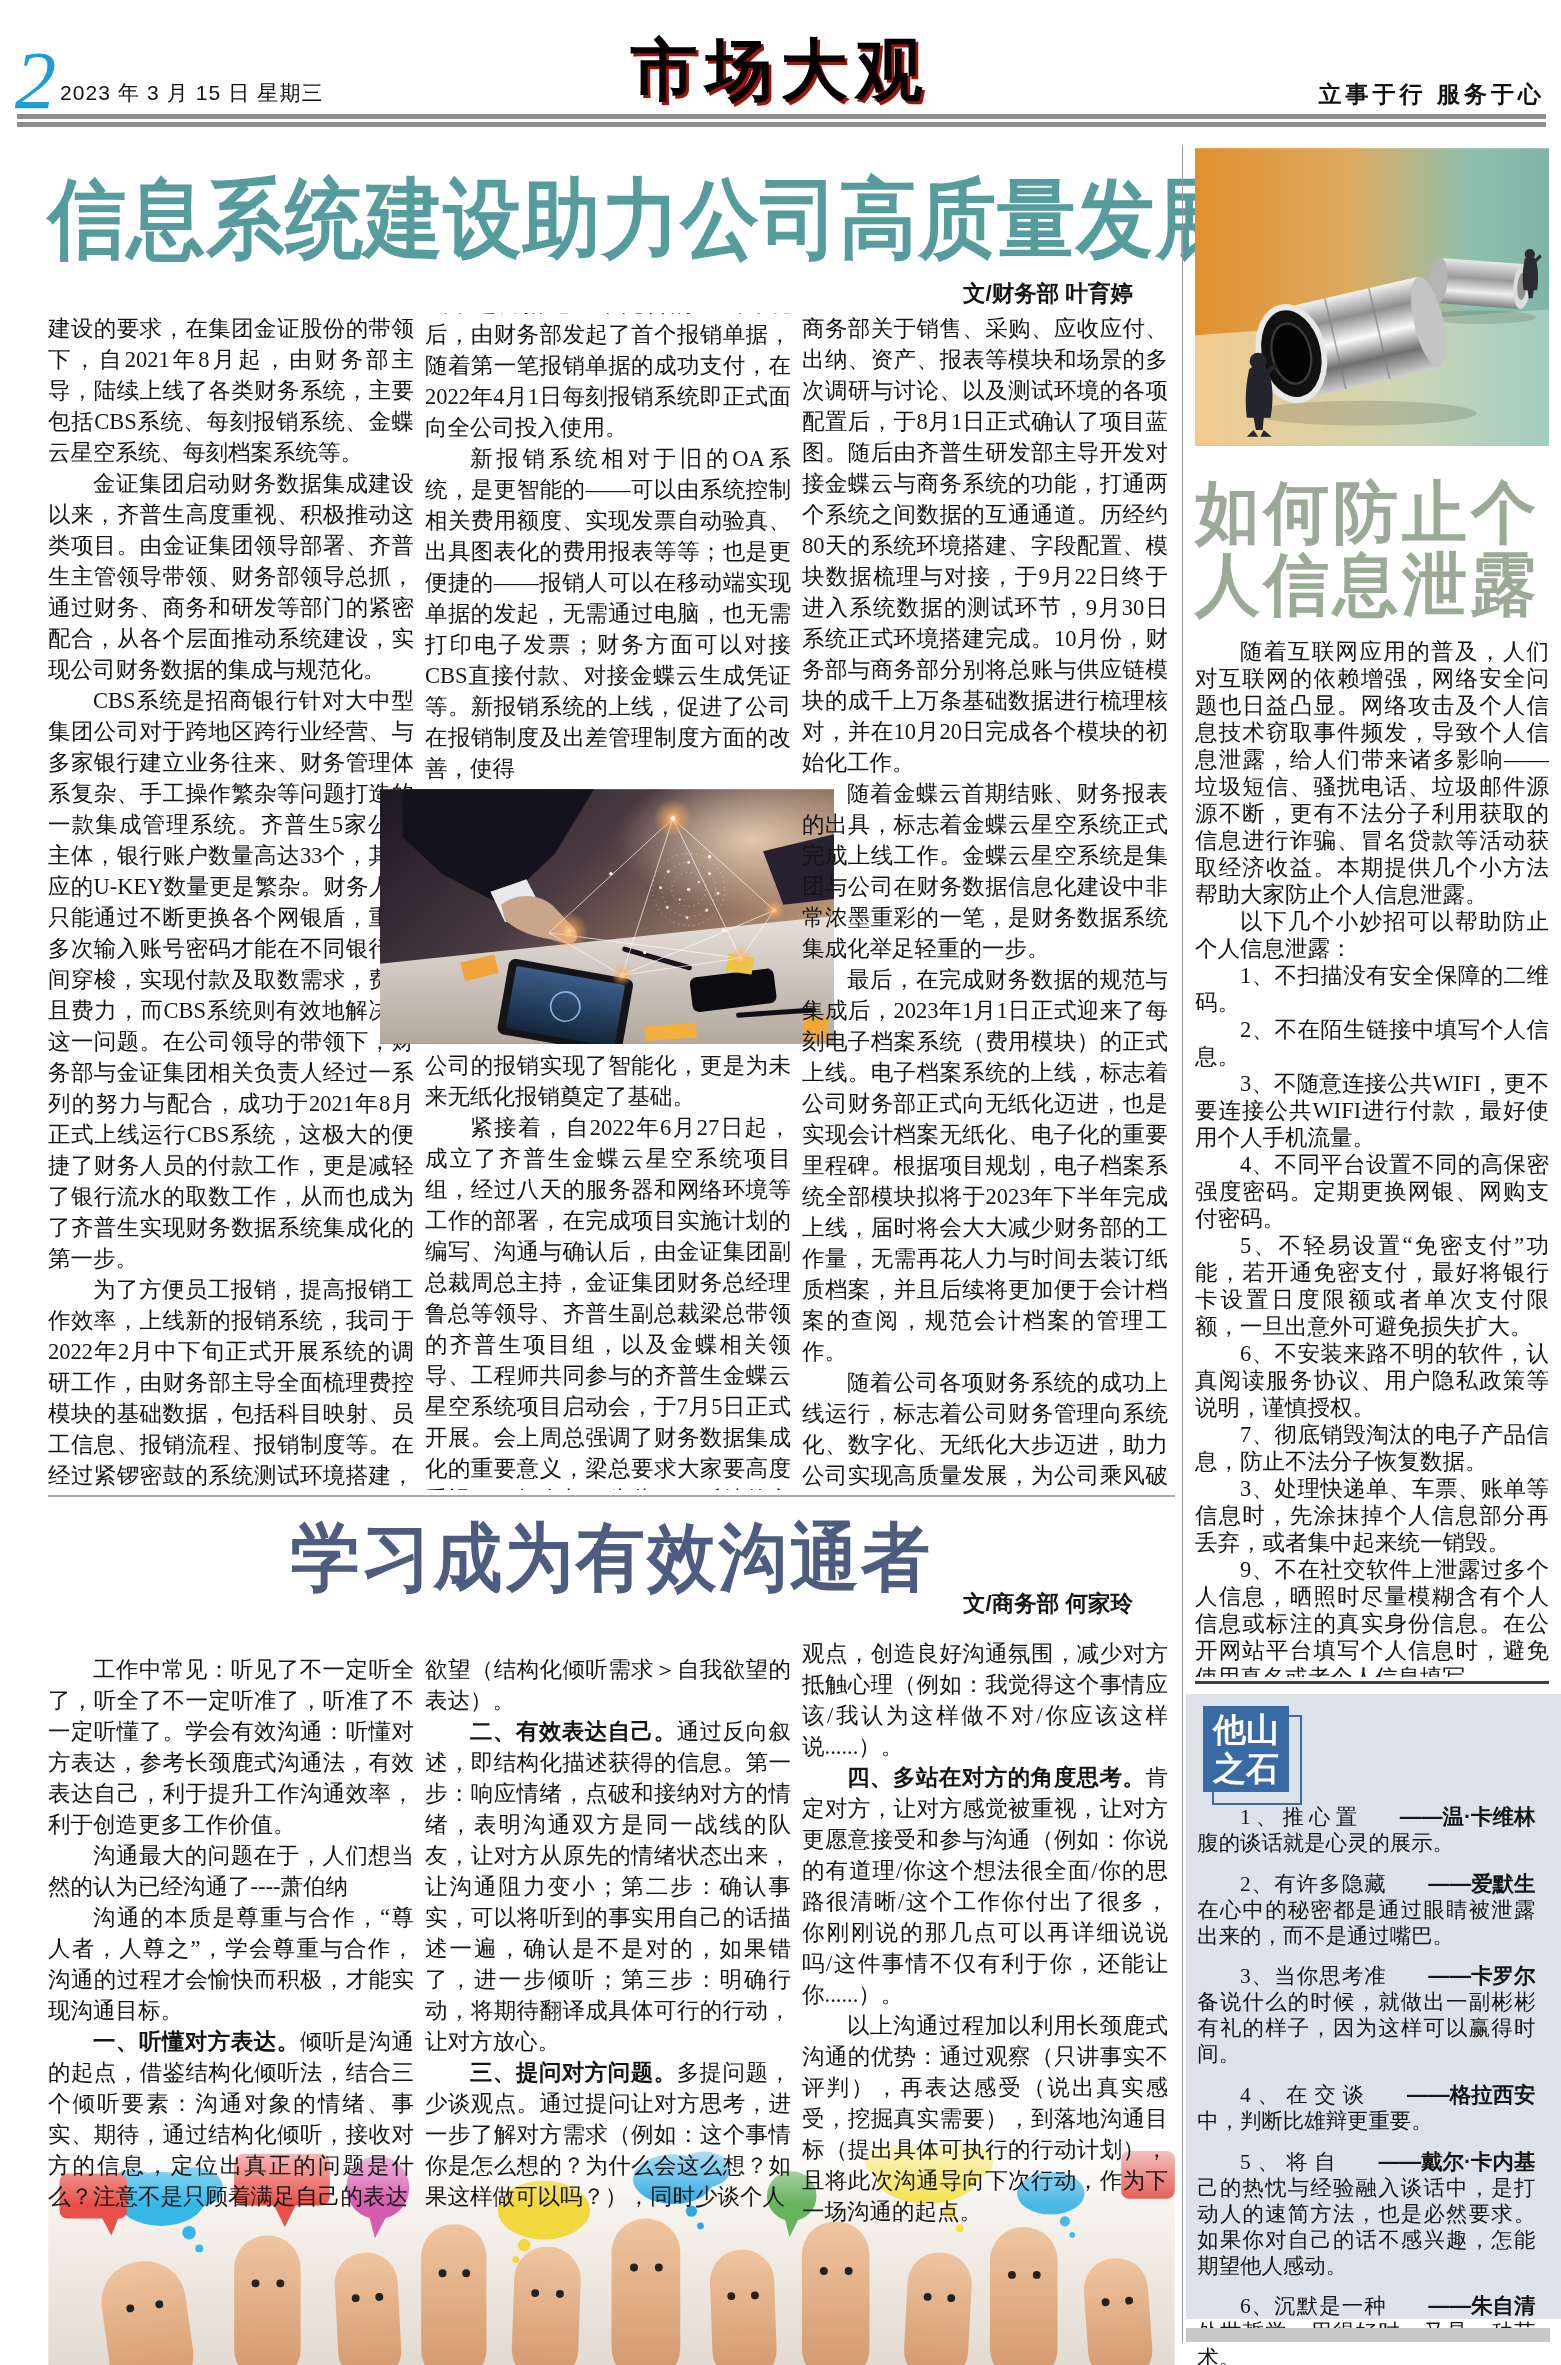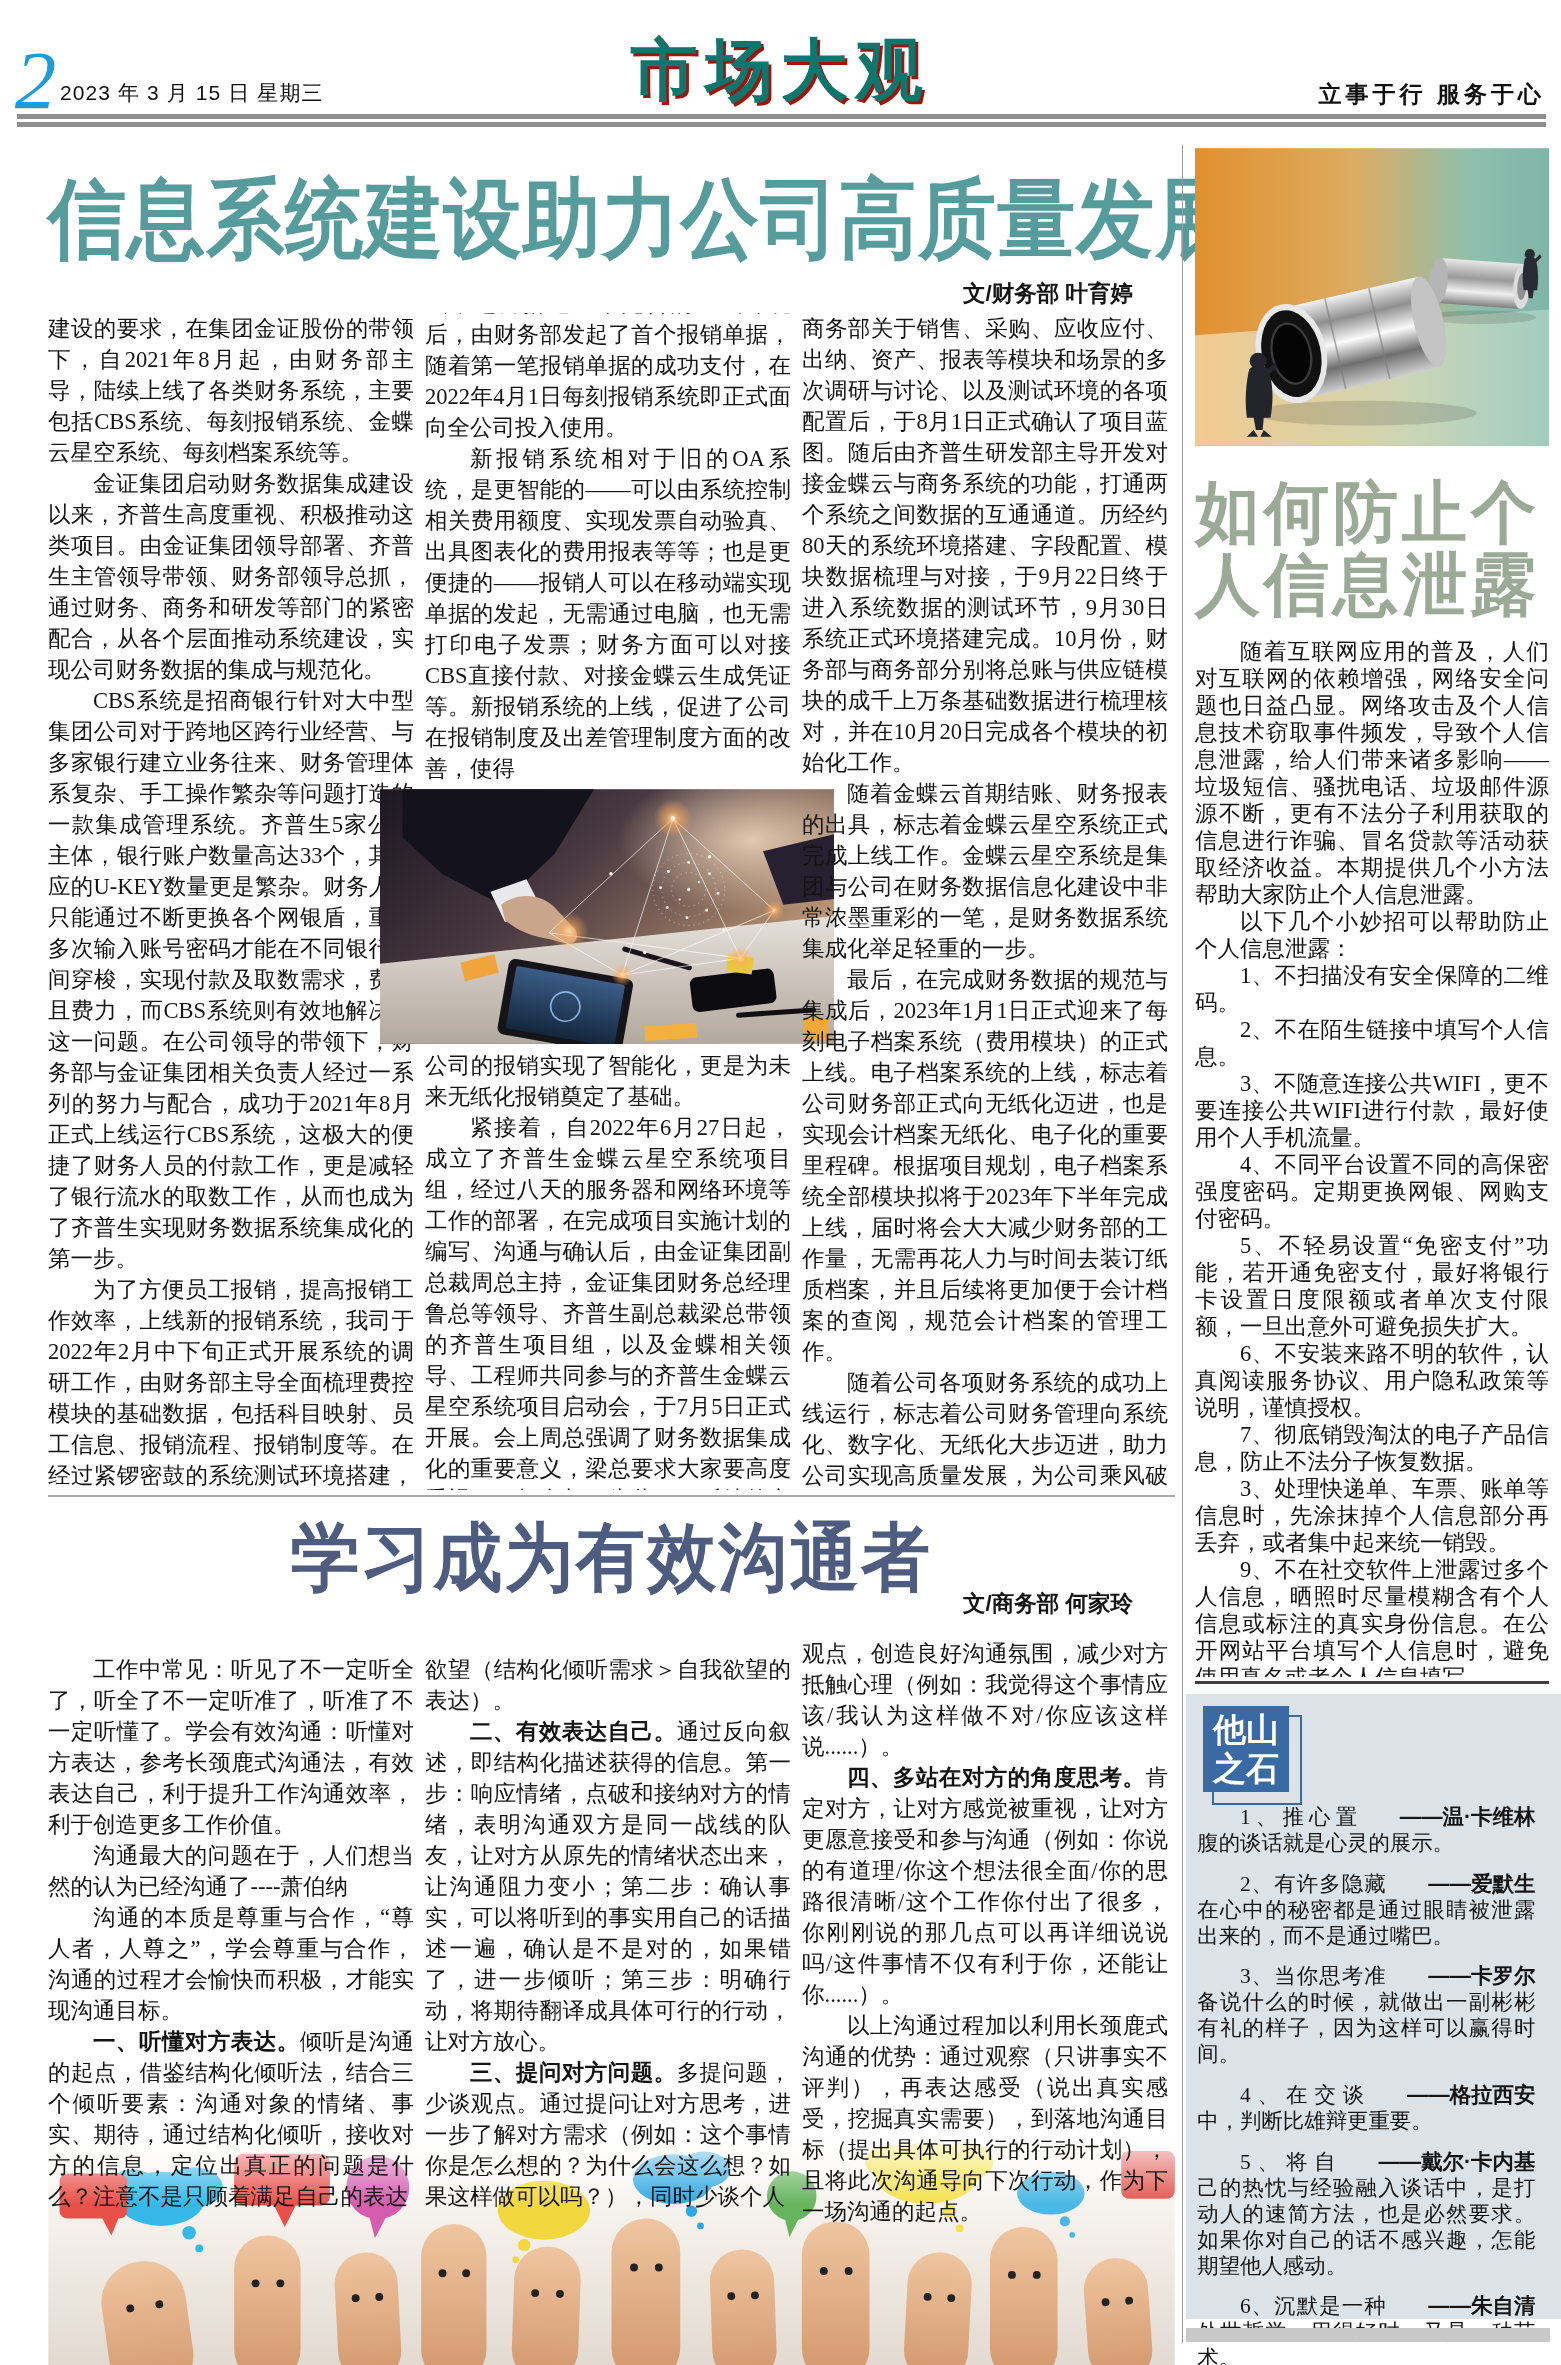--- a/index.html
+++ b/index.html
@@ -7,21 +7,21 @@
     width:1561px;height:2366px;position:relative;background:#ffffff;
     font-family:"Liberation Serif","DejaVu Serif",serif;color:#141414;
     overflow:hidden;
   }
   .abs{position:absolute;}
   
   .page-num{left:14.7px;top:39px;font-size:83px;line-height:1;font-style:italic;
     color:#1f9cd8;font-family:"Liberation Serif",serif;}
   .hdr-date{left:60px;top:79px;font-size:21px;font-family:"Liberation Sans",sans-serif;color:#101010;letter-spacing:1.1px;}
   .masthead{left:0;top:25px;width:1561px;text-align:center;font-size:67px;font-weight:bold;
-    color:#0f766e;letter-spacing:8px;text-shadow:2.8px 3.4px 0 #9e150d;}
+    color:#000000;letter-spacing:8px;text-shadow:2.8px 3.4px 0 #9e150d;}
   .hdr-slogan{right:16px;top:79px;font-size:23px;font-weight:bold;
     font-family:"Liberation Sans",sans-serif;letter-spacing:4px;color:#101010;}
   .rule{left:17px;width:1529px;height:4.5px;background:#8f8f8f;}
   .rule1{top:114px;} .rule2{top:122px;}
   
   .cols{display:flex;gap:11px;align-items:center;}
   .col{width:366px;}
   .bodytext p{margin:0;text-indent:2em;text-align:justify;font-size:22.5px;}
   .flush-first p:first-child{text-indent:0;}
   .lead{font-family:"Liberation Sans",sans-serif;font-weight:bold;}

